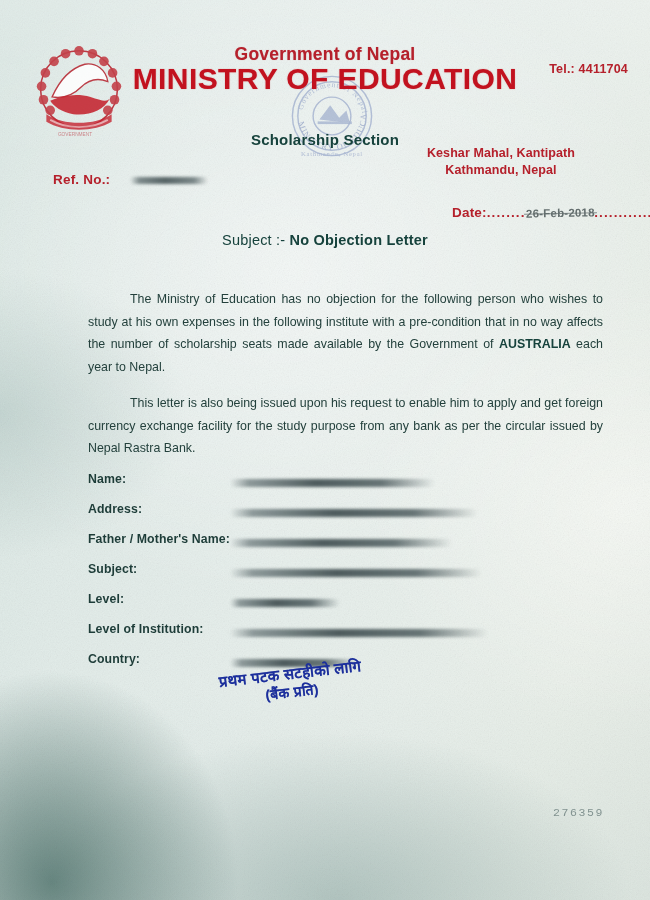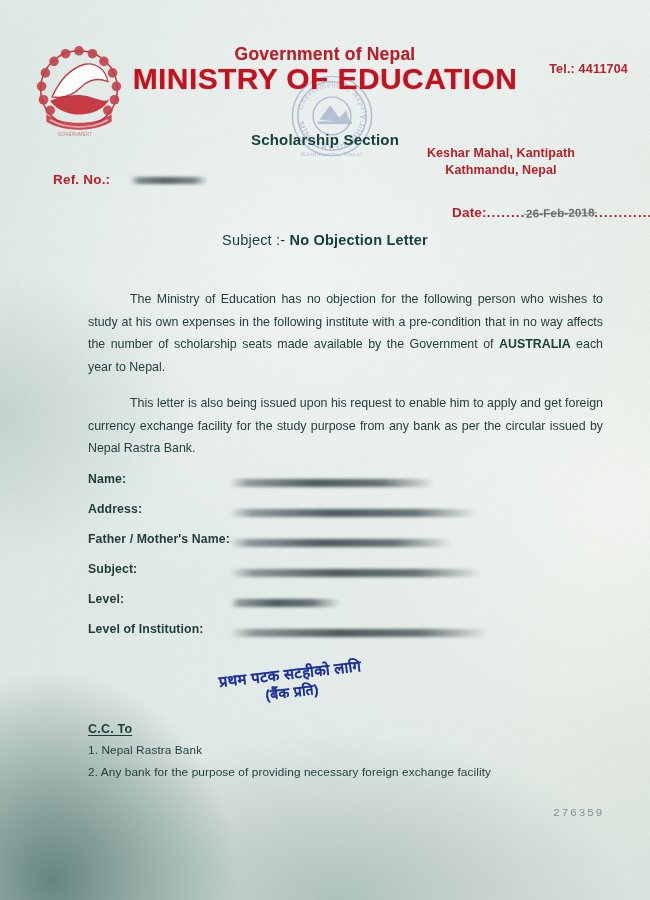--- a/index.html
+++ b/index.html
@@ -276,31 +276,28 @@
         <span class="fbar" style="left: 142px; width: 252px;"></span>
       </div>
       <div class="frow">
         <span class="flabel">Level:</span>
         <span class="fbar" style="left: 142px; width: 110px;"></span>
       </div>
       <div class="frow">
         <span class="flabel">Level of Institution:</span>
         <span class="fbar" style="left: 142px; width: 258px;"></span>
       </div>
+      <div class="frow">
+        <span class="flabel">Country:</span>
+        <span class="fbar" style="left: 142px; width: 128px;"></span>
+      </div>
     </div>
 
   <div id="hand">
     <div class="l1">प्रथम पटक सटहीको लागि</div>
     <div class="l2">(बैंक प्रति)</div>
   </div>
 
 
-  <div class="cc">
-    <div class="cctitle">C.C. To</div>
-    <div id="cclist">
-        <div class="ccitem">1. Nepal Rastra Bank</div>
-        <div class="ccitem">2. Any bank for the purpose of providing necessary foreign exchange facility</div>
-      </div>
-  </div>
 
   <div class="serial">276359</div>
 
 </div>
 
 </body></html>

